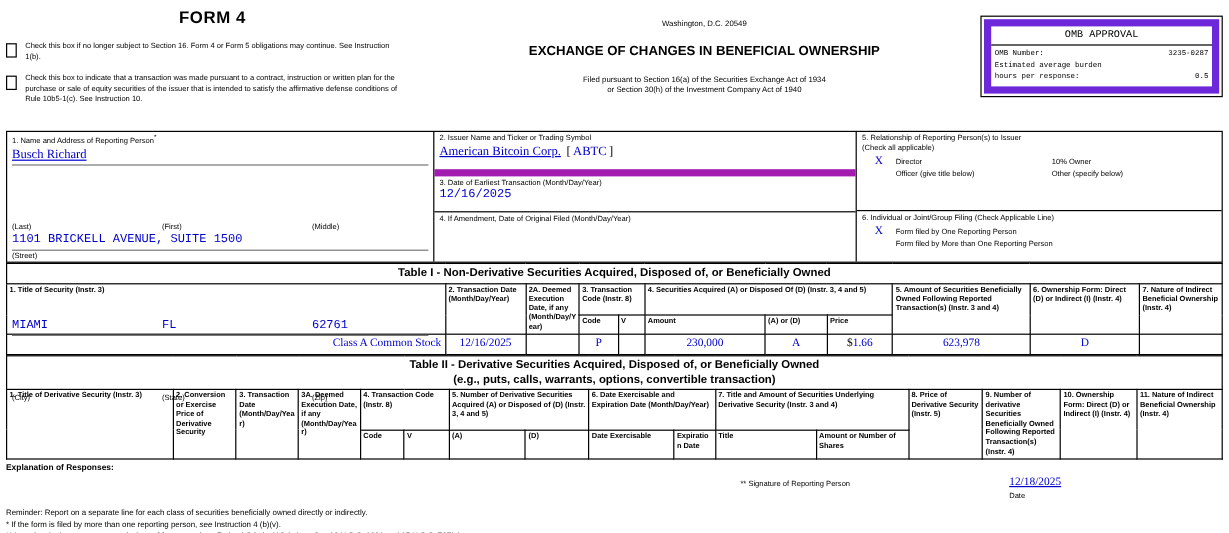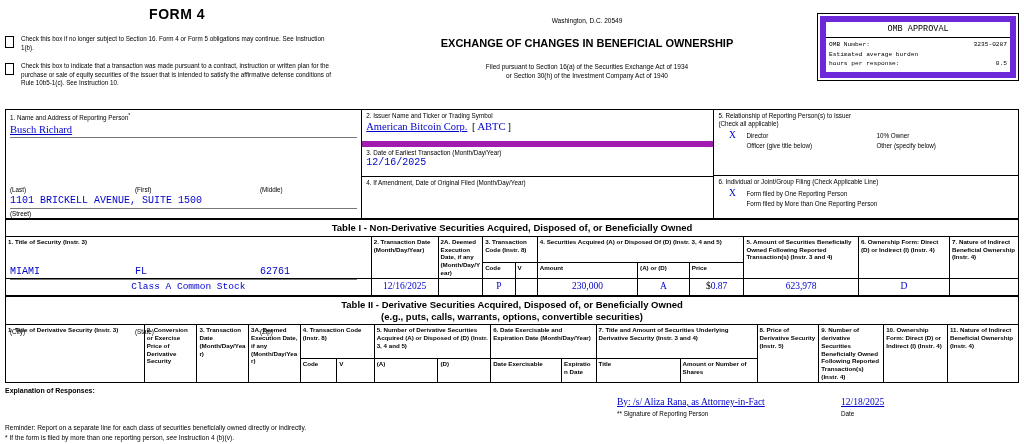--- a/index.html
+++ b/index.html
@@ -58,21 +58,21 @@
   .fil-grid { display: grid; grid-template-columns: 28px auto; row-gap: 3px; margin-top: 4px; font-size: 6.3px; }
   .xmark { font-family: "Liberation Serif", serif; font-size: 9.5px; color: #0000cc; text-align: center; line-height: .8; }
 
   
   table { width: 100%; border-collapse: collapse; table-layout: fixed; }
   th, td { border: 1px solid #000; font-weight: bold; text-align: left; vertical-align: top;
     padding: 1px 2px; font-size: 6.2px; line-height: 1.25; word-wrap: break-word; }
   tr.tbl-title td { text-align: center; font-weight: bold; font-size: 9.5px; padding: 2px; vertical-align: middle; }
   td.data { font-family: "Liberation Serif", serif; font-size: 9.5px; color: #0000cc;
     text-align: center; vertical-align: middle; font-weight: normal; height: 17px; padding: 2px 3px; }
-  td.data-left { text-align: center; font-family: Liberation Mono, monospace; }
+  td.data-left { text-align: right; }
   .currency { color: #000; }
 
   
   .explanation { font-size: 7px; font-weight: bold; margin-top: 4px; }
   .sig-area { display: flex; margin-left: 612px; margin-top: 3px; }
   .sig-col1 { width: 210px; }
   .sig-col2 { width: 110px; margin-left: 14px; }
   .sig-value { font-family: "Liberation Serif", serif; font-size: 9.5px; color: #0000cc; text-decoration: underline; }
   .sig-label { font-size: 6.3px; margin-top: 3px; }
   .footer { margin-top: 6px; font-size: 6.6px; line-height: 1.5; }
@@ -238,21 +238,21 @@
       <th>Price</th>
     </tr>
     <tr>
       <td class="data data-left">Class A Common Stock</td>
       <td class="data">12/16/2025</td>
       <td class="data"></td>
       <td class="data">P</td>
       <td class="data"></td>
       <td class="data">230,000</td>
       <td class="data">A</td>
-      <td class="data"><span class="currency">$</span><span>0.87</span></td>
+      <td class="data"><span class="currency">$</span><span>1.66</span></td>
       <td class="data">623,978</td>
       <td class="data">D</td>
       <td class="data"></td>
     </tr>
   </tbody>
     </table>
 
   <table>
     <colgroup>
       <col style="width:13.7%">
@@ -269,21 +269,21 @@
         <col style="width:7.6%">
       <col style="width:6.1%">
         <col style="width:6.4%">
         <col style="width:6.3%">
         <col style="width:7.0%">
     </colgroup>
     <tbody>
         <tr class="tbl-title">
       <td colspan="16">
         <div>Table II - Derivative Securities Acquired, Disposed of, or Beneficially Owned</div>
-        <div>(e.g., puts, calls, warrants, options, convertible securities)</div>
+        <div>(e.g., puts, calls, warrants, options, convertible transaction)</div>
       </td>
     </tr>
     <tr>
       <th rowspan="2">1. Title of Derivative Security (Instr. 3)</th>
       <th rowspan="2">2. Conversion or Exercise Price of Derivative Security</th>
       <th rowspan="2">3. Transaction Date (Month/Day/Year)</th>
       <th rowspan="2">3A. Deemed Execution Date, if any (Month/Day/Year)</th>
       <th colspan="2">4. Transaction Code (Instr. 8)</th>
       <th colspan="2">5. Number of Derivative Securities Acquired (A) or Disposed of (D) (Instr. 3, 4 and 5)</th>
       <th colspan="2">6. Date Exercisable and Expiration Date (Month/Day/Year)</th>
@@ -303,21 +303,20 @@
       <th>Title</th>
       <th>Amount or Number of Shares</th>
     </tr>
   </tbody>
     </table>
 
   <div class="explanation">Explanation of Responses:</div>
 
   <div class="sig-area">
     <div class="sig-col1">
-      <div class="sig-value">By: /s/ Aliza Rana, as Attorney-in-Fact</div>
       <div class="sig-label">** Signature of Reporting Person</div>
     </div>
     <div class="sig-col2">
       <div class="sig-value">12/18/2025</div>
       <div class="sig-label">Date</div>
     </div>
   </div>
 
   <div class="footer">
     <div>Reminder: Report on a separate line for each class of securities beneficially owned directly or indirectly.</div>

